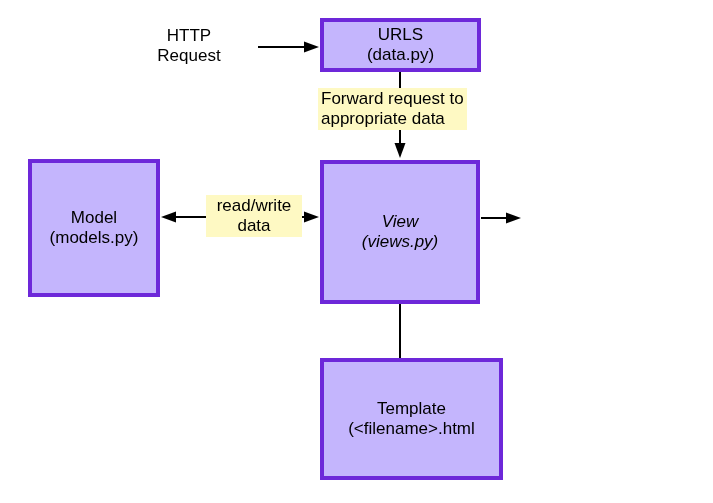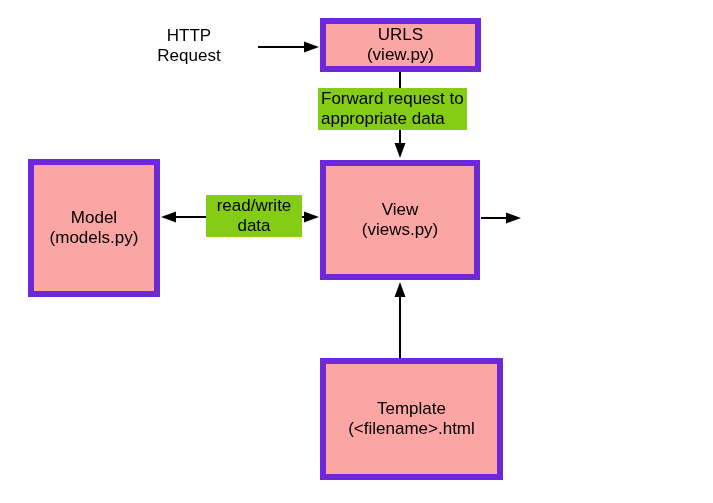--- a/index.html
+++ b/index.html
@@ -19,22 +19,22 @@
   .connector-layer {
     position: absolute;
     left: 0;
     top: 0;
     width: 713px;
     height: 503px;
   }
   .node {
     position: absolute;
     box-sizing: border-box;
-    border: 6px solid #6d28d9;
-    background: #fca5a5;
+    border: 4px solid #6d28d9;
+    background: #c4b5fd;
     display: flex;
     flex-direction: column;
     justify-content: center;
     text-align: center;
     font-size: 17px;
     line-height: 20px;
   }
   .node span {
     display: block;
     white-space: nowrap;
@@ -45,21 +45,21 @@
     line-height: 20px;
   }
   .label span {
     display: block;
     white-space: nowrap;
   }
   .label.center {
     text-align: center;
   }
   .label.masked {
-    background: #84cc16;
+    background: #fef9c3;
     padding: 1px 3px;
   }
 </style>
 </head>
 <body>
 
 <div class="canvas">
 
   <svg class="connector-layer" width="713" height="503" viewBox="0 0 713 503" stroke="#000000" fill="#000000">
 
@@ -85,29 +85,29 @@
     </g>
 
     <g>
       <line x1="400" y1="358" x2="400" y2="295" stroke-width="2"></line>
       <polygon points="400,282 394.5,297 405.5,297" stroke="none"></polygon>
     </g>
   </svg>
 
   <div class="node" style="left:320px; top:18px; width:161px; height:54px;">
     <span>URLS</span>
-    <span>(view.py)</span>
+    <span>(data.py)</span>
   </div>
 
   <div class="node" style="left:28px; top:159px; width:132px; height:138px;">
     <span>Model</span>
     <span>(models.py)</span>
   </div>
 
-  <div class="node" style="left:320px; top:160px; width:160px; height:120px;">
+  <div class="node" style="left:320px; top:160px; width:160px; height:144px;font-style:italic;">
     <span>View</span>
     <span>(views.py)</span>
   </div>
 
   <div class="node" style="left:320px; top:358px; width:183px; height:122px;">
     <span>Template</span>
     <span>(&lt;filename&gt;.html</span>
   </div>
 
   <div class="label center" style="left:139px; top:26px; width:100px;">

